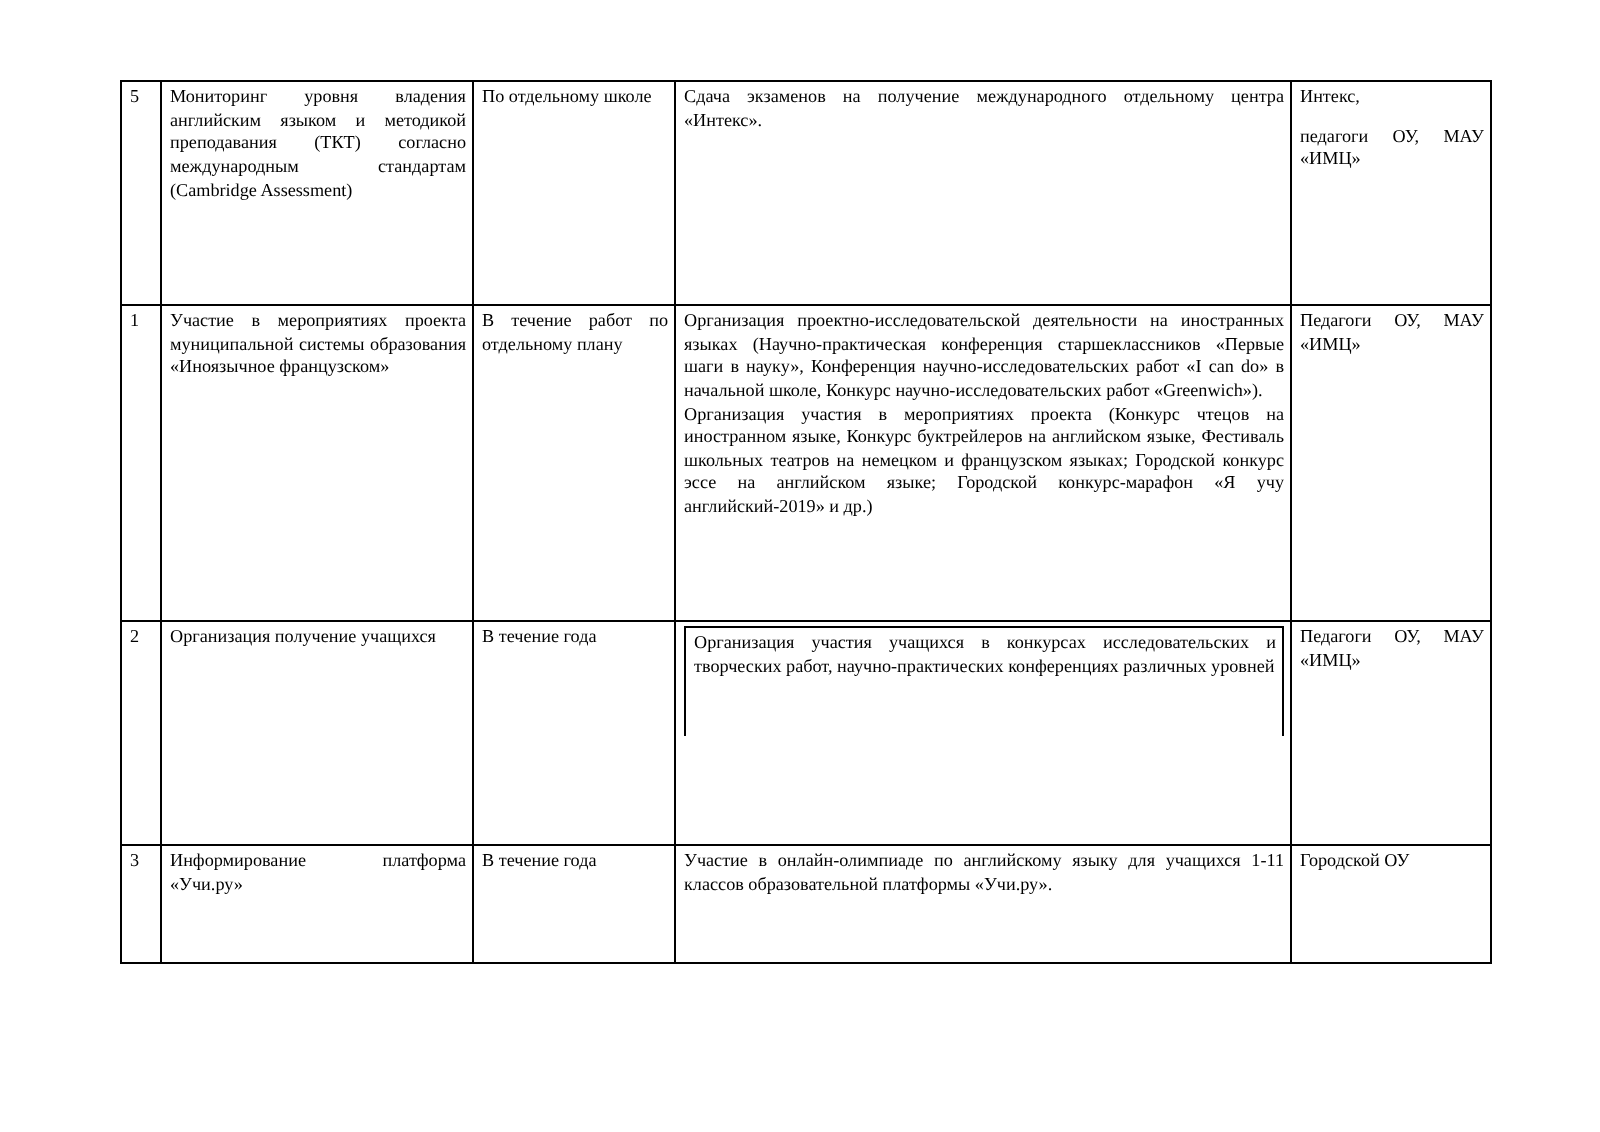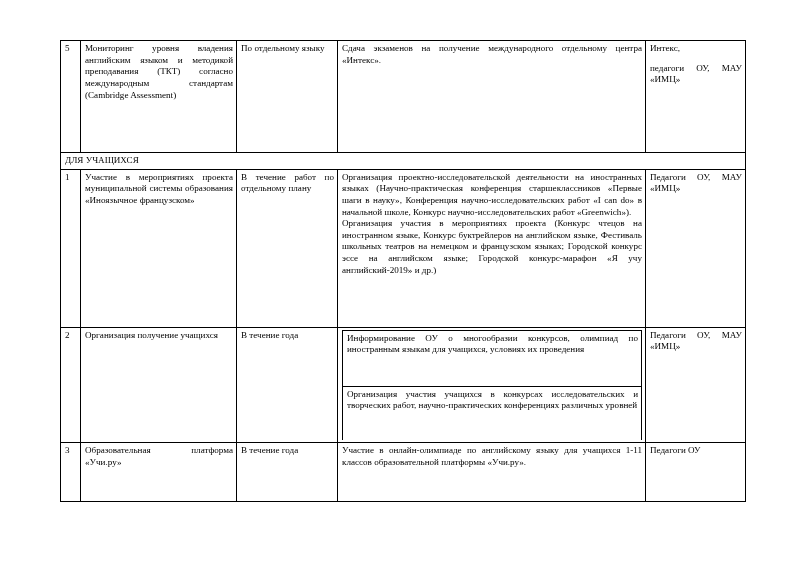--- a/index.html
+++ b/index.html
@@ -90,67 +90,61 @@
         <col class="c2">
         <col class="c3">
         <col class="c4">
         <col class="c5">
     </colgroup>
     <tbody>
 
       <tr style="height:112px;">
         <td class="num">5</td>
         <td>Мониторинг уровня владения английским языком и методикой преподавания (ТКТ) согласно международным стандартам (Cambridge Assessment)</td>
-        <td>По отдельному языку</td>
+        <td>По отдельному школе</td>
         <td>Сдача экзаменов на получение международного отдельному центра «Интекс».</td>
         <td class="nojust">
           <span>Интекс,</span>
           <span class="blankline"></span>
           <span>педагоги ОУ, МАУ «ИМЦ»</span>
         </td>
       </tr>
 
-      <tr class="section-row">
-        <td colspan="5">ДЛЯ УЧАЩИХСЯ</td>
-      </tr>
 
       <tr style="height:158px;">
         <td class="num">1</td>
         <td class="nojust">Участие в мероприятиях проекта муниципальной системы образования «Иноязычное французском»</td>
         <td>В течение работ по отдельному плану</td>
         <td>
           <div>Организация проектно-исследовательской деятельности на иностранных языках (Научно-практическая конференция старшеклассников «Первые шаги в науку», Конференция научно-исследовательских работ «I can do» в начальной школе, Конкурс научно-исследовательских работ «Greenwich»).</div>
           <div>Организация участия в мероприятиях проекта (Конкурс чтецов на иностранном языке, Конкурс буктрейлеров на английском языке, Фестиваль школьных театров на немецком и французском языках; Городской конкурс эссе на английском языке; Городской конкурс-марафон «Я учу английский-2019» и др.)</div>
         </td>
         <td class="nojust">Педагоги ОУ, МАУ «ИМЦ»</td>
       </tr>
 
       <tr style="height:112px;">
         <td class="num">2</td>
         <td>Организация получение учащихся</td>
         <td class="nojust">В течение года</td>
         <td class="split">
           <table class="inner">
             <tbody>
-              <tr style="height:56px;">
-                <td>Информирование ОУ о многообразии конкурсов, олимпиад по иностранным языкам для учащихся, условиях их проведения</td>
-              </tr>
               <tr style="height:54px;">
                 <td>Организация участия учащихся в конкурсах исследовательских и творческих работ, научно-практических конференциях различных уровней</td>
               </tr>
             </tbody>
           </table>
         </td>
         <td class="nojust">Педагоги ОУ, МАУ «ИМЦ»</td>
       </tr>
 
       <tr style="height:59px;">
         <td class="num">3</td>
-        <td>Образовательная платформа «Учи.ру»</td>
+        <td>Информирование платформа «Учи.ру»</td>
         <td class="nojust">В течение года</td>
         <td>Участие в онлайн-олимпиаде по английскому языку для учащихся 1-11 классов образовательной платформы «Учи.ру».</td>
-        <td class="nojust">Педагоги ОУ</td>
+        <td class="nojust">Городской ОУ</td>
       </tr>
 
     </tbody>
   </table>
 
 </div>
 
 </body></html>

